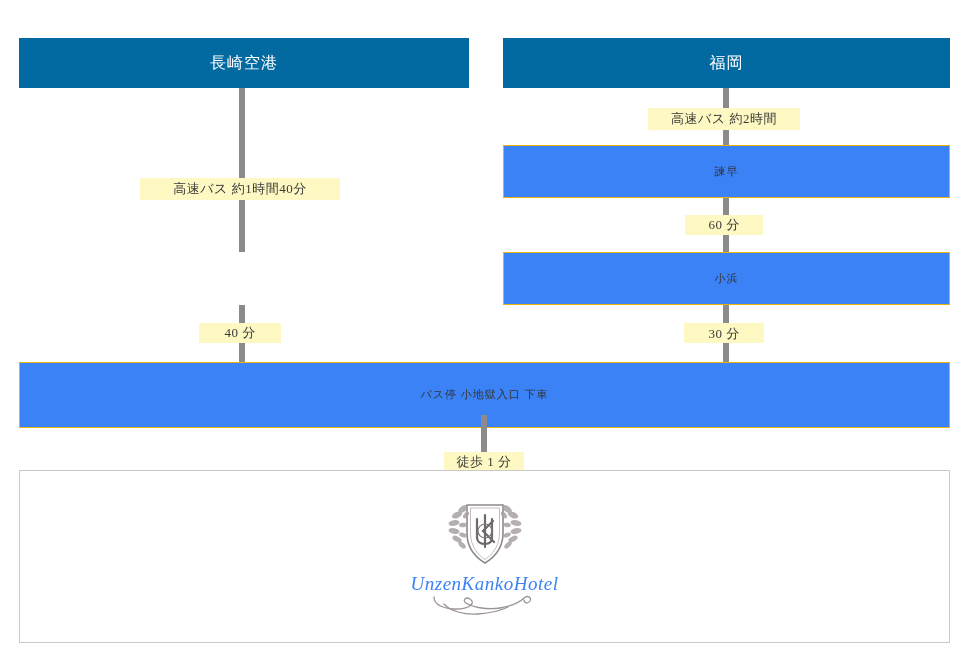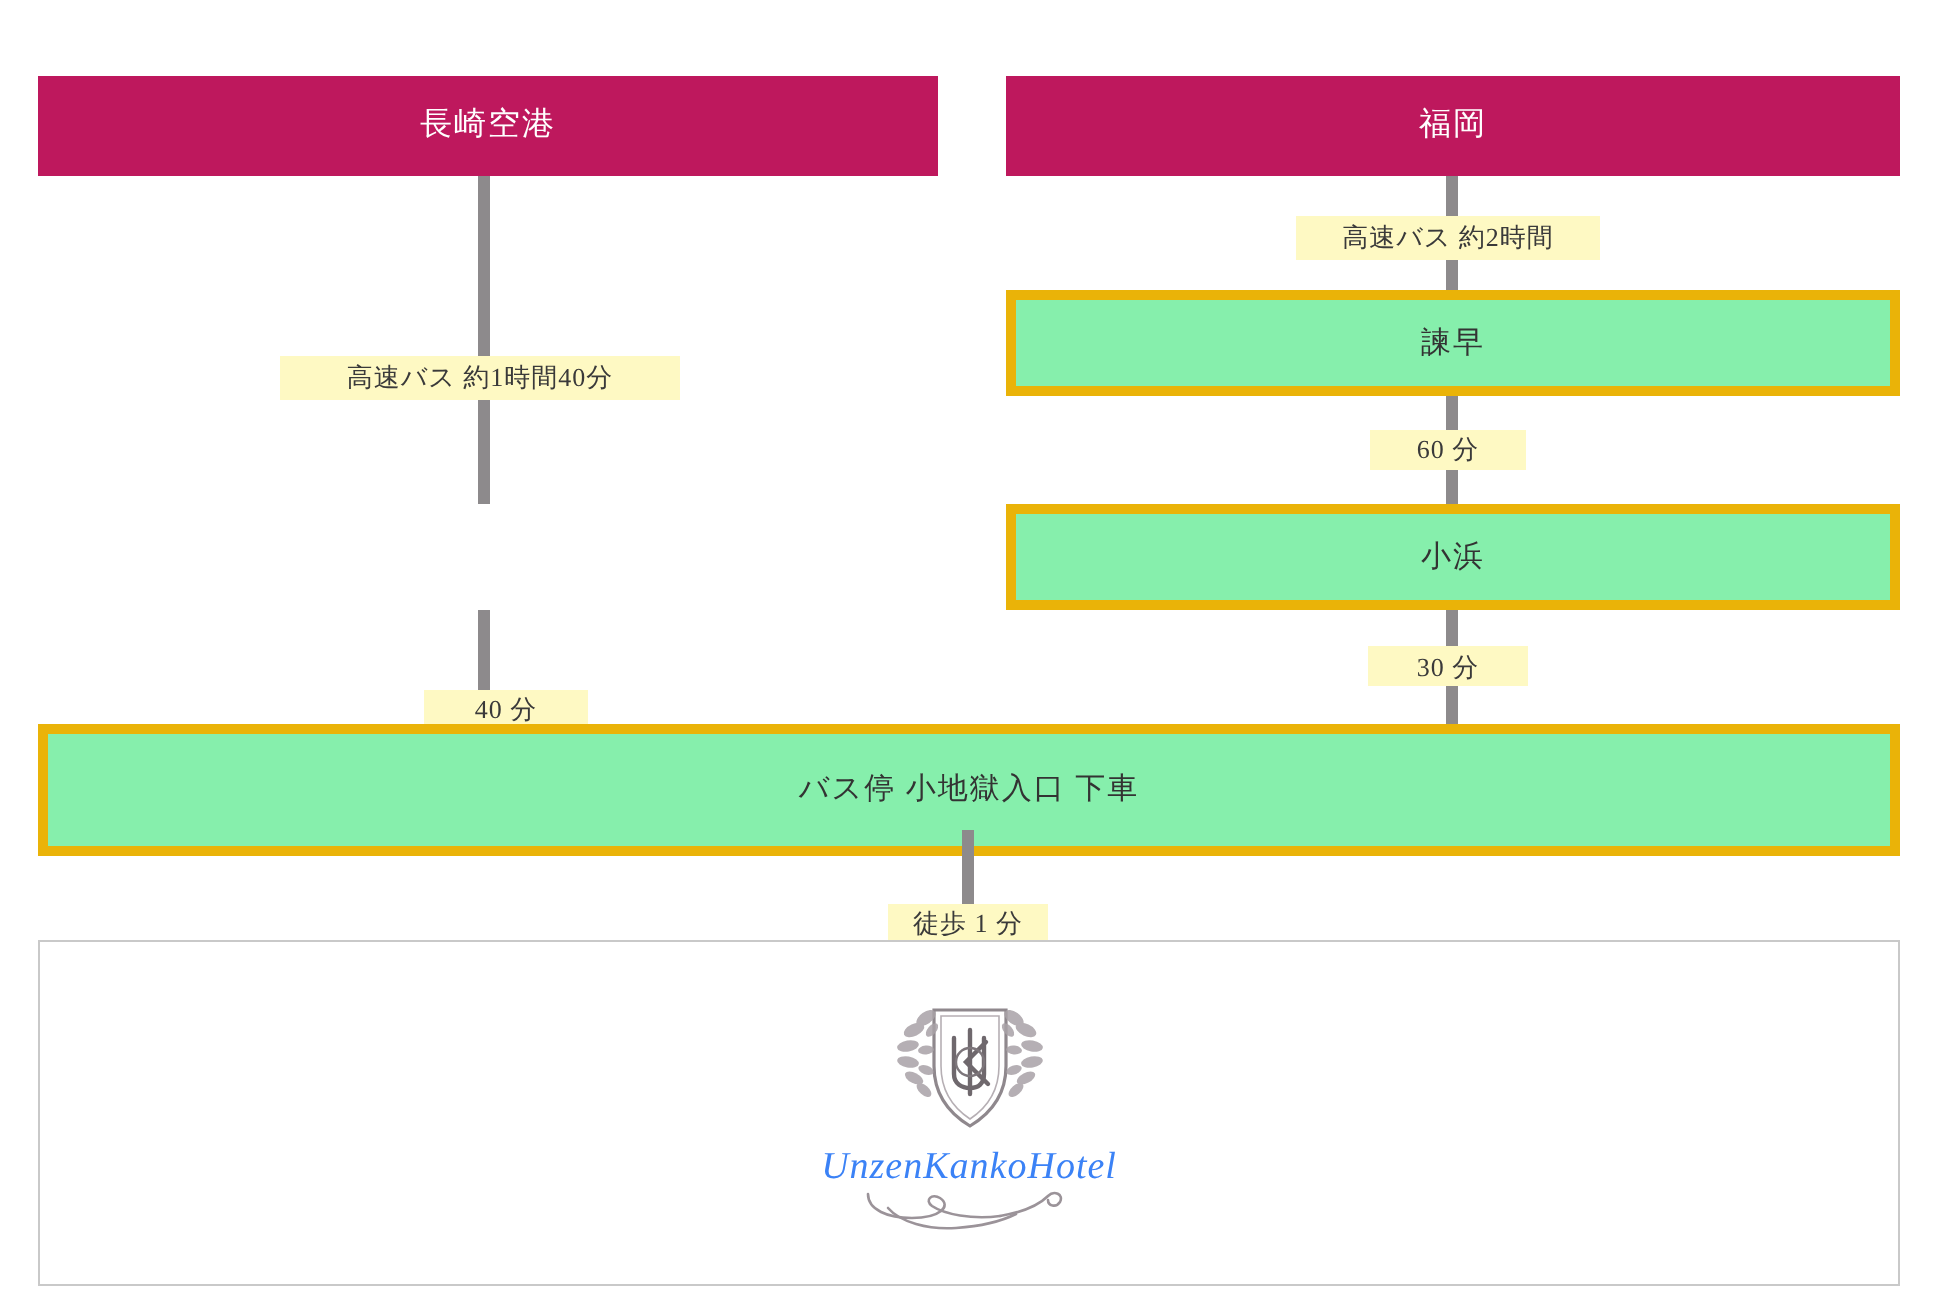--- a/index.html
+++ b/index.html
@@ -28,32 +28,32 @@
     position: absolute;
     display: flex;
     align-items: center;
     justify-content: center;
     text-align: center;
     line-height: 1.2;
   }
 
   
   .header-bar {
-    background: #be185d;
+    background: #0369a1;
     color: #ffffff;
     font-size: 16px;
     letter-spacing: 1px;
   }
 
   
   .station-box {
-    background: #86efac;
-    border: 5px solid #eab308;
+    background: #3b82f6;
+    border: 1px solid #eab308;
     color: #333333;
-    font-size: 15px;
+    font-size: 11px;
     letter-spacing: 1px;
   }
 
   
   .connector {
     position: absolute;
     width: 6px;
     background: #8d8a8c;
   }
 
@@ -111,21 +111,21 @@
     <span>福岡</span>
   </div>
 
   <div class="connector" style="left:239px; top:88px; height:164px;"></div>
   <div class="connector-label" style="left:140px; top:178px; width:200px; height:22px;">
     <span>高速バス 約1時間40分</span>
   </div>
 
 
   <div class="connector" style="left:239px; top:305px; height:57px;"></div>
-  <div class="connector-label" style="left:212px; top:323px; width:82px; height:20px;margin-top:22px;">
+  <div class="connector-label" style="left:199px; top:323px; width:82px; height:20px;">
     <span>40 分</span>
   </div>
 
   <div class="connector" style="left:723px; top:88px; height:57px;"></div>
   <div class="connector-label" style="left:648px; top:108px; width:152px; height:22px;">
     <span>高速バス 約2時間</span>
   </div>
 
   <div class="node station-box" style="left:503px; top:145px; width:447px; height:53px;">
     <span>諫早</span>

